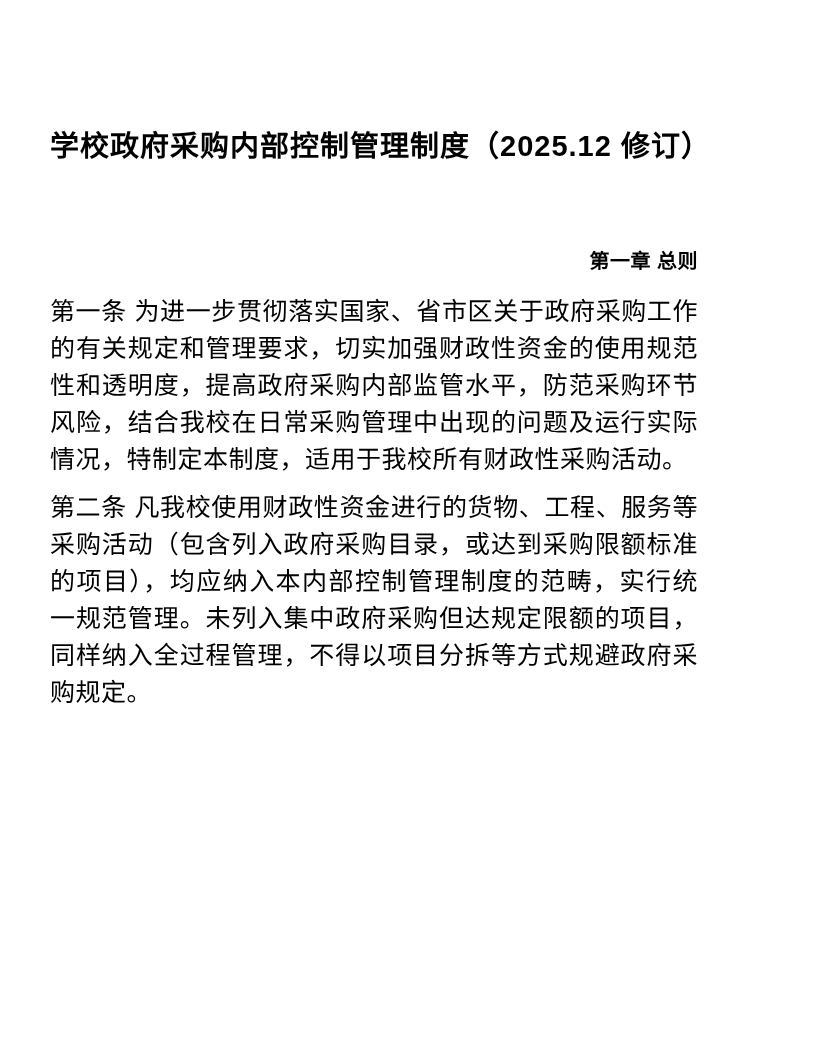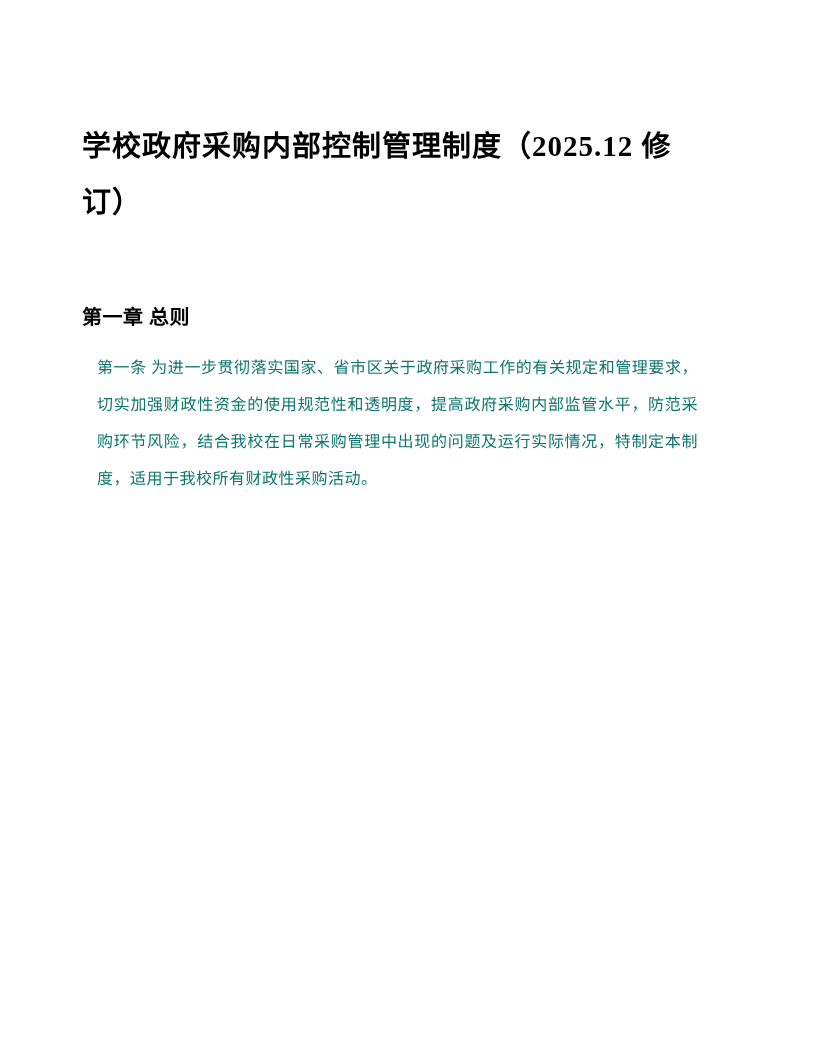--- a/index.html
+++ b/index.html
@@ -8,58 +8,60 @@
     padding: 0;
     background: #ffffff;
   }
   .page {
     position: relative;
     width: 816px;
     height: 1056px;
     margin: 0 auto;
     background: #ffffff;
     box-sizing: border-box;
-    padding: 118px 118px 0 82px;
+    padding: 118px 118px 0 50px;
     overflow: hidden;
-    font-family: Liberation Serif, serif;
+    font-family: Liberation Sans, sans-serif;
     color: #1c1c1c;
   }
   .doc-title {
     margin: 0 0 72px 0;
     font-size: 29px;
     line-height: 56px;
     font-weight: bold;
     color: #000000;
     letter-spacing: 1px;
     text-align: left;
   }
   .chapter-heading {
     margin: 0 0 17px 0;
     font-size: 20px;
     line-height: 30px;
     font-weight: bold;
     color: #000000;
     letter-spacing: 0.5px;
+    text-align: right;
   }
   .body-para {
-    margin: 0 0 11px 15px;
-    font-size: 16px;
+    margin: 0 0 11px 0;
+    font-size: 25px;
     line-height: 37px;
     font-weight: normal;
-    color: #0f766e;
+    color: #000000;
     letter-spacing: 0.5px;
     text-align: justify;
     text-justify: inter-character;
   }
 </style>
 </head>
 <body>
 
 <div class="page">
   <h1 class="doc-title">学校政府采购内部控制管理制度（2025.12 修订）</h1>
 
   <h2 class="chapter-heading">第一章 总则</h2>
 
   <p class="body-para">第一条 为进一步贯彻落实国家、省市区关于政府采购工作的有关规定和管理要求，切实加强财政性资金的使用规范性和透明度，提高政府采购内部监管水平，防范采购环节风险，结合我校在日常采购管理中出现的问题及运行实际情况，特制定本制度，适用于我校所有财政性采购活动。</p>
 
+  <p class="body-para">第二条 凡我校使用财政性资金进行的货物、工程、服务等采购活动（包含列入政府采购目录，或达到采购限额标准的项目），均应纳入本内部控制管理制度的范畴，实行统一规范管理。未列入集中政府采购但达规定限额的项目，同样纳入全过程管理，不得以项目分拆等方式规避政府采购规定。</p>
 
 
 </div>
 
 </body></html>

